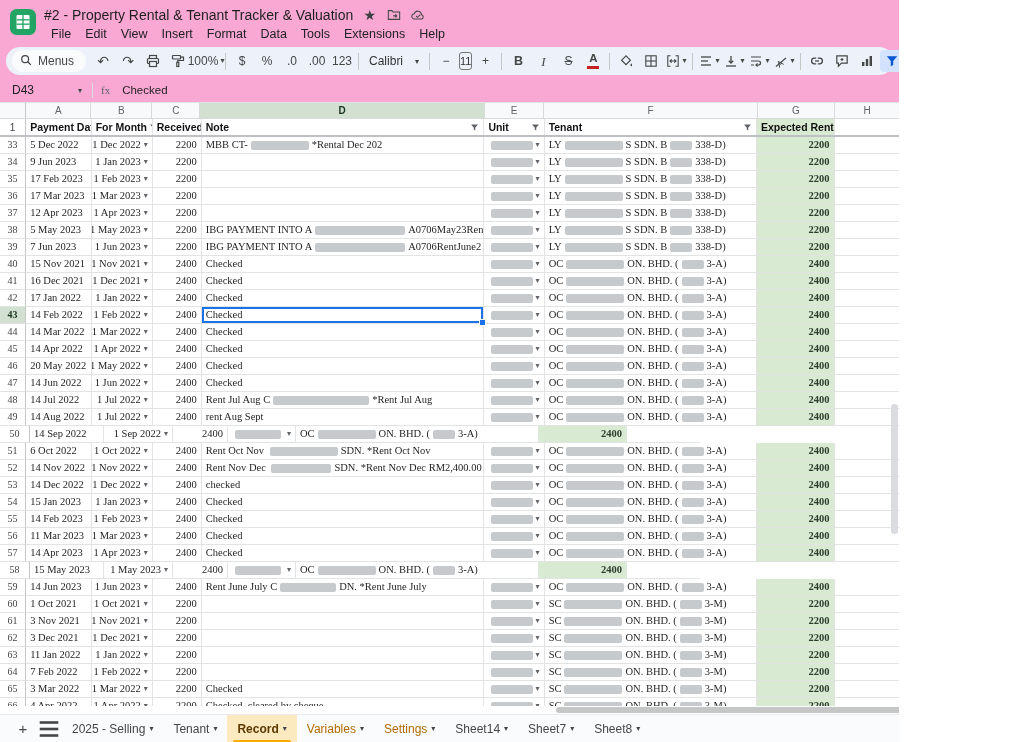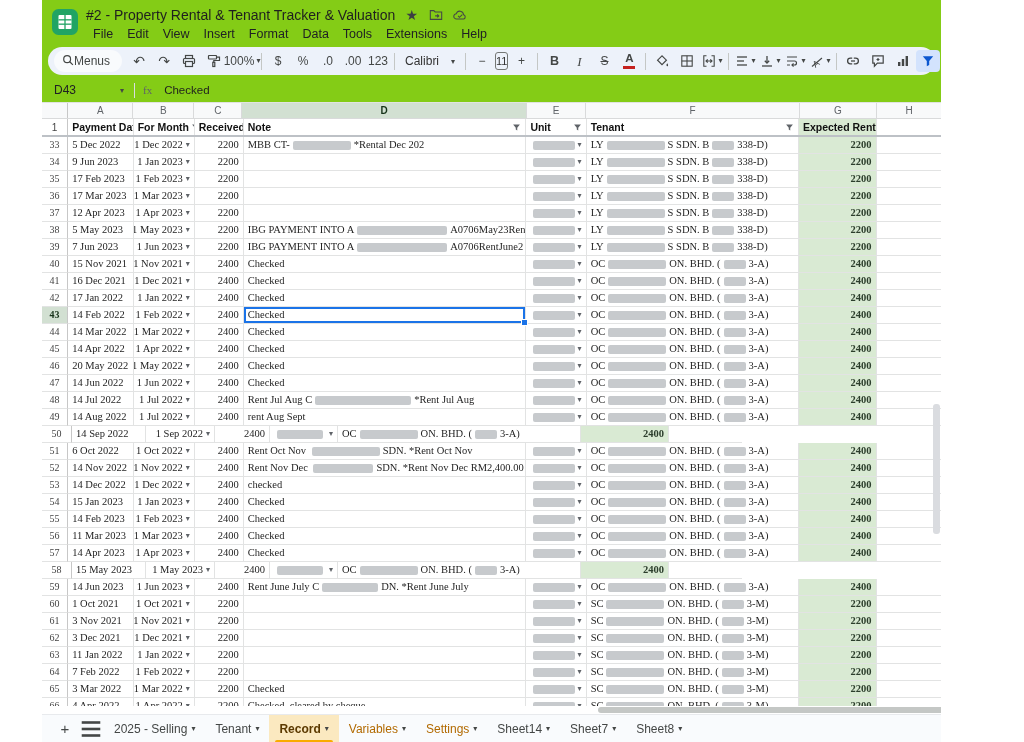--- a/index.html
+++ b/index.html
@@ -1,34 +1,34 @@
 <!DOCTYPE html>
 <html><head>
 <meta charset="utf-8">
 <style>
   * { margin:0; padding:0; box-sizing:border-box; }
   html,body { background:#fff; }
   body { font-family:"Liberation Sans","DejaVu Sans",sans-serif; color:#1f1f1f; }
-  .app { position:relative; width:899px; height:742px; overflow:hidden; background:#84cc16;margin-left:42px; }
+  .app { position:relative; width:899px; height:742px; overflow:hidden; background:#f9a8d4; }
 
   
   .topbar { height:46px; display:flex; align-items:flex-start; padding:5px 8px 0 10px; }
   .logo { width:26px; height:26px; margin:4px 8px 0 0; flex:0 0 auto; }
   .title-block { display:flex; flex-direction:column; }
   .title-row { display:flex; align-items:center; gap:9px; height:20px; }
   .doc-title { font-size:14px; color:#1f1f1f; white-space:nowrap; }
   .t-ico { width:15px; height:15px; display:flex; align-items:center; justify-content:center; color:#444746; font-size:13px; }
   .t-ico svg { width:14px; height:14px; }
   .menu-row { display:flex; margin-top:1px; }
   .menu-item { font-size:12.5px; color:#202124; padding:1px 7px; border-radius:8px; cursor:default; }
 
   
   .toolbarwrap { height:32px; padding:1px 6px 3px; }
   .toolbar { height:28px; background:#edf2fa; border-radius:16px; display:flex; align-items:center; padding:0 6px; gap:1px; }
-  .pill { display:flex; align-items:center; background:rgba(255,255,255,.65); border-radius:14px; height:22px; padding:0 12px 0 8px; margin-right:4px; }
+  .pill { display:flex; align-items:center; gap:6px; background:rgba(255,255,255,.65); border-radius:14px; height:22px; padding:0 12px 0 8px; margin-right:4px; }
   .pill .lbl { font-size:12px; color:#444746; }
   .tb { min-width:24px; height:22px; padding:0 2px; border-radius:4px; display:flex; align-items:center; justify-content:center; color:#444746; font-size:12px; line-height:1; }
   .tb svg { width:14px; height:14px; }
   .tb.wide { min-width:30px; }
   .tdiv { width:1px; height:17px; background:#c4c7c5; margin:0 3px; flex:0 0 auto; }
   .chevsm { font-size:8px; color:#444746; margin-left:2px; }
   .fontbox { display:flex; align-items:center; gap:10px; padding:0 6px; font-size:12px; color:#333; }
   .sizebox { width:22px; height:18px; border:1px solid #747775; border-radius:3px; display:flex; align-items:center; justify-content:center; font-size:11px; color:#333; background:#edf2fa; }
   .bold-b { font-weight:700; font-size:12.5px; }
   .ital-i { font-style:italic; font-family:"Liberation Serif",serif; font-size:13px; }

